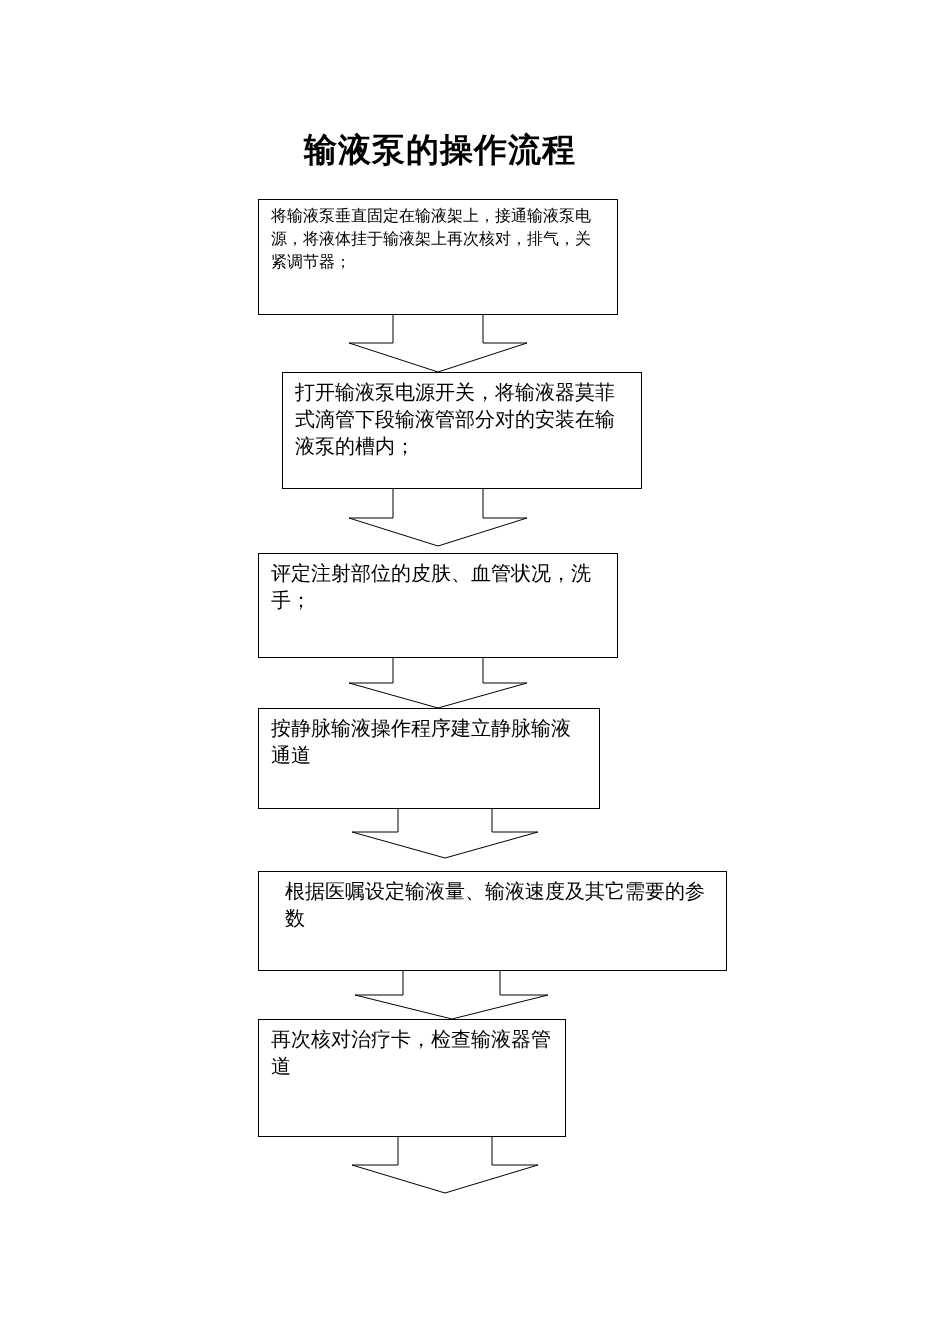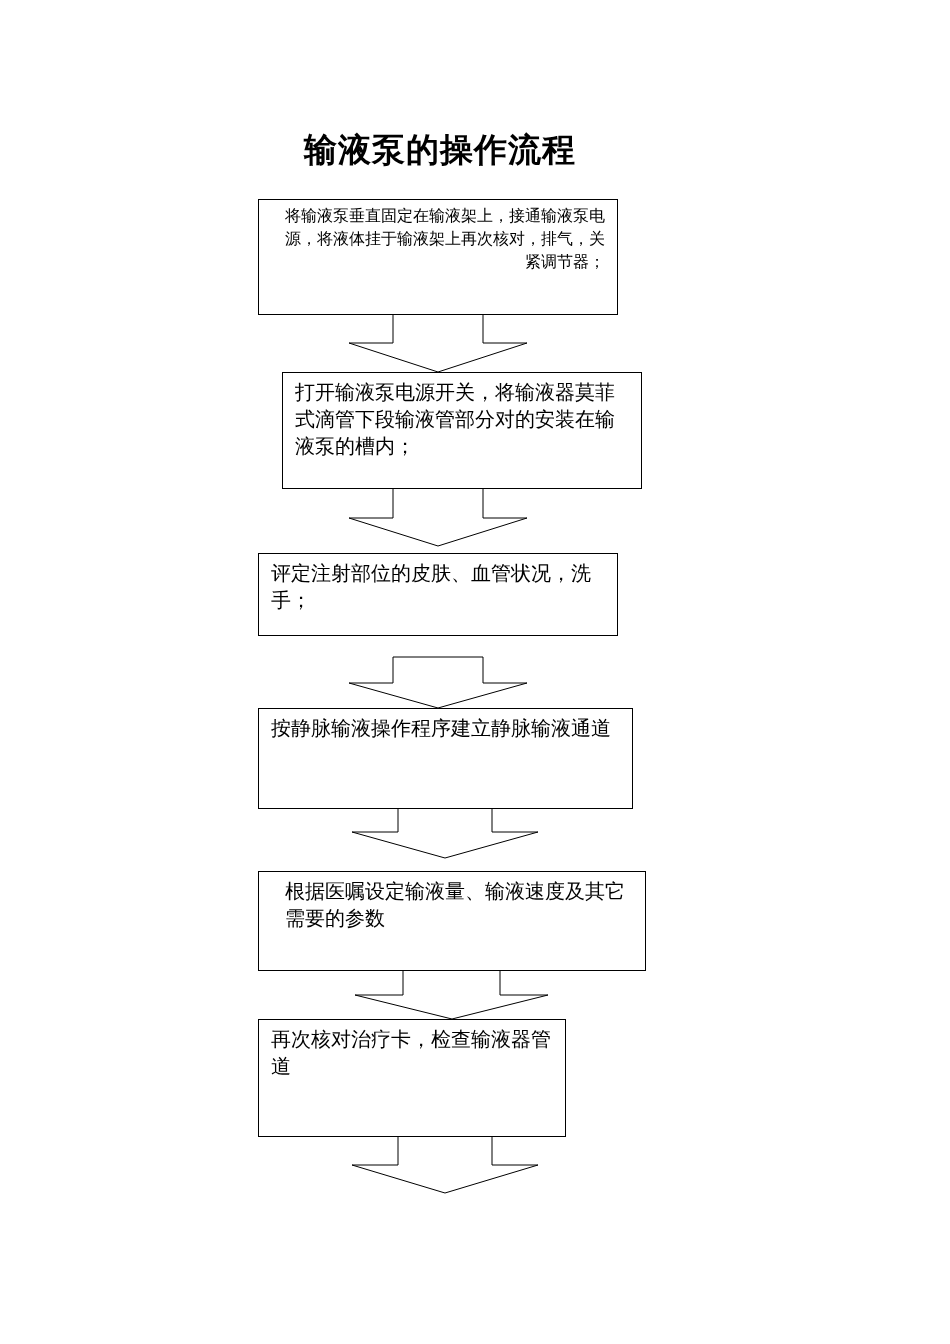--- a/index.html
+++ b/index.html
@@ -22,35 +22,35 @@
   <g fill="#fff" stroke="#000" stroke-width="1">
     <polygon points="393,314 483,314 483,343 527,343 438,372 349,343 393,343"></polygon>
     <polygon points="393,488 483,488 483,518 527,518 438,546 349,518 393,518"></polygon>
     <polygon points="393,657 483,657 483,683 527,683 438,708 349,683 393,683"></polygon>
     <polygon points="398,808 492,808 492,832 538,832 445,858 352,832 398,832"></polygon>
     <polygon points="403,970 500,970 500,995 548,995 452,1019 355,995 403,995"></polygon>
     <polygon points="398,1136 492,1136 492,1165 538,1165 445,1193 352,1165 398,1165"></polygon>
   </g>
 </svg>
 
-<div class="box small" style="left:258px; top:199px; width:360px; height:116px;text-align:right;">
+<div class="box small" style="left:258px; top:199px; width:360px; height:116px;">
   <span>将输液泵垂直固定在输液架上，接通输液泵电源，将液体挂于输液架上再次核对，排气，关紧调节器；</span>
 </div>
 
 <div class="box large" style="left:258px; top:372px; width:360px; height:117px;margin-left:24px;">
   <span>打开输液泵电源开关，将输液器莫菲式滴管下段输液管部分对的安装在输液泵的槽内；</span>
 </div>
 
-<div class="box large" style="left:258px; top:553px; width:360px; height:83px;">
+<div class="box large" style="left:258px; top:553px; width:360px; height:105px;">
   <span>评定注射部位的皮肤、血管状况，洗手；</span>
 </div>
 
-<div class="box large" style="left:258px; top:708px; width:375px; height:101px;">
+<div class="box large" style="left:258px; top:708px; width:342px; height:101px;">
   <span>按静脉输液操作程序建立静脉输液通道</span>
 </div>
 
-<div class="box large" style="left:258px; top:871px; width:388px; height:100px;padding-left:26px;">
+<div class="box large" style="left:258px; top:871px; width:469px; height:100px;padding-left:26px;">
   <span>根据医嘱设定输液量、输液速度及其它需要的参数</span>
 </div>
 
 <div class="box large" style="left:258px; top:1019px; width:308px; height:118px;">
   <span>再次核对治疗卡，检查输液器管道</span>
 </div>
 
 </body></html>

